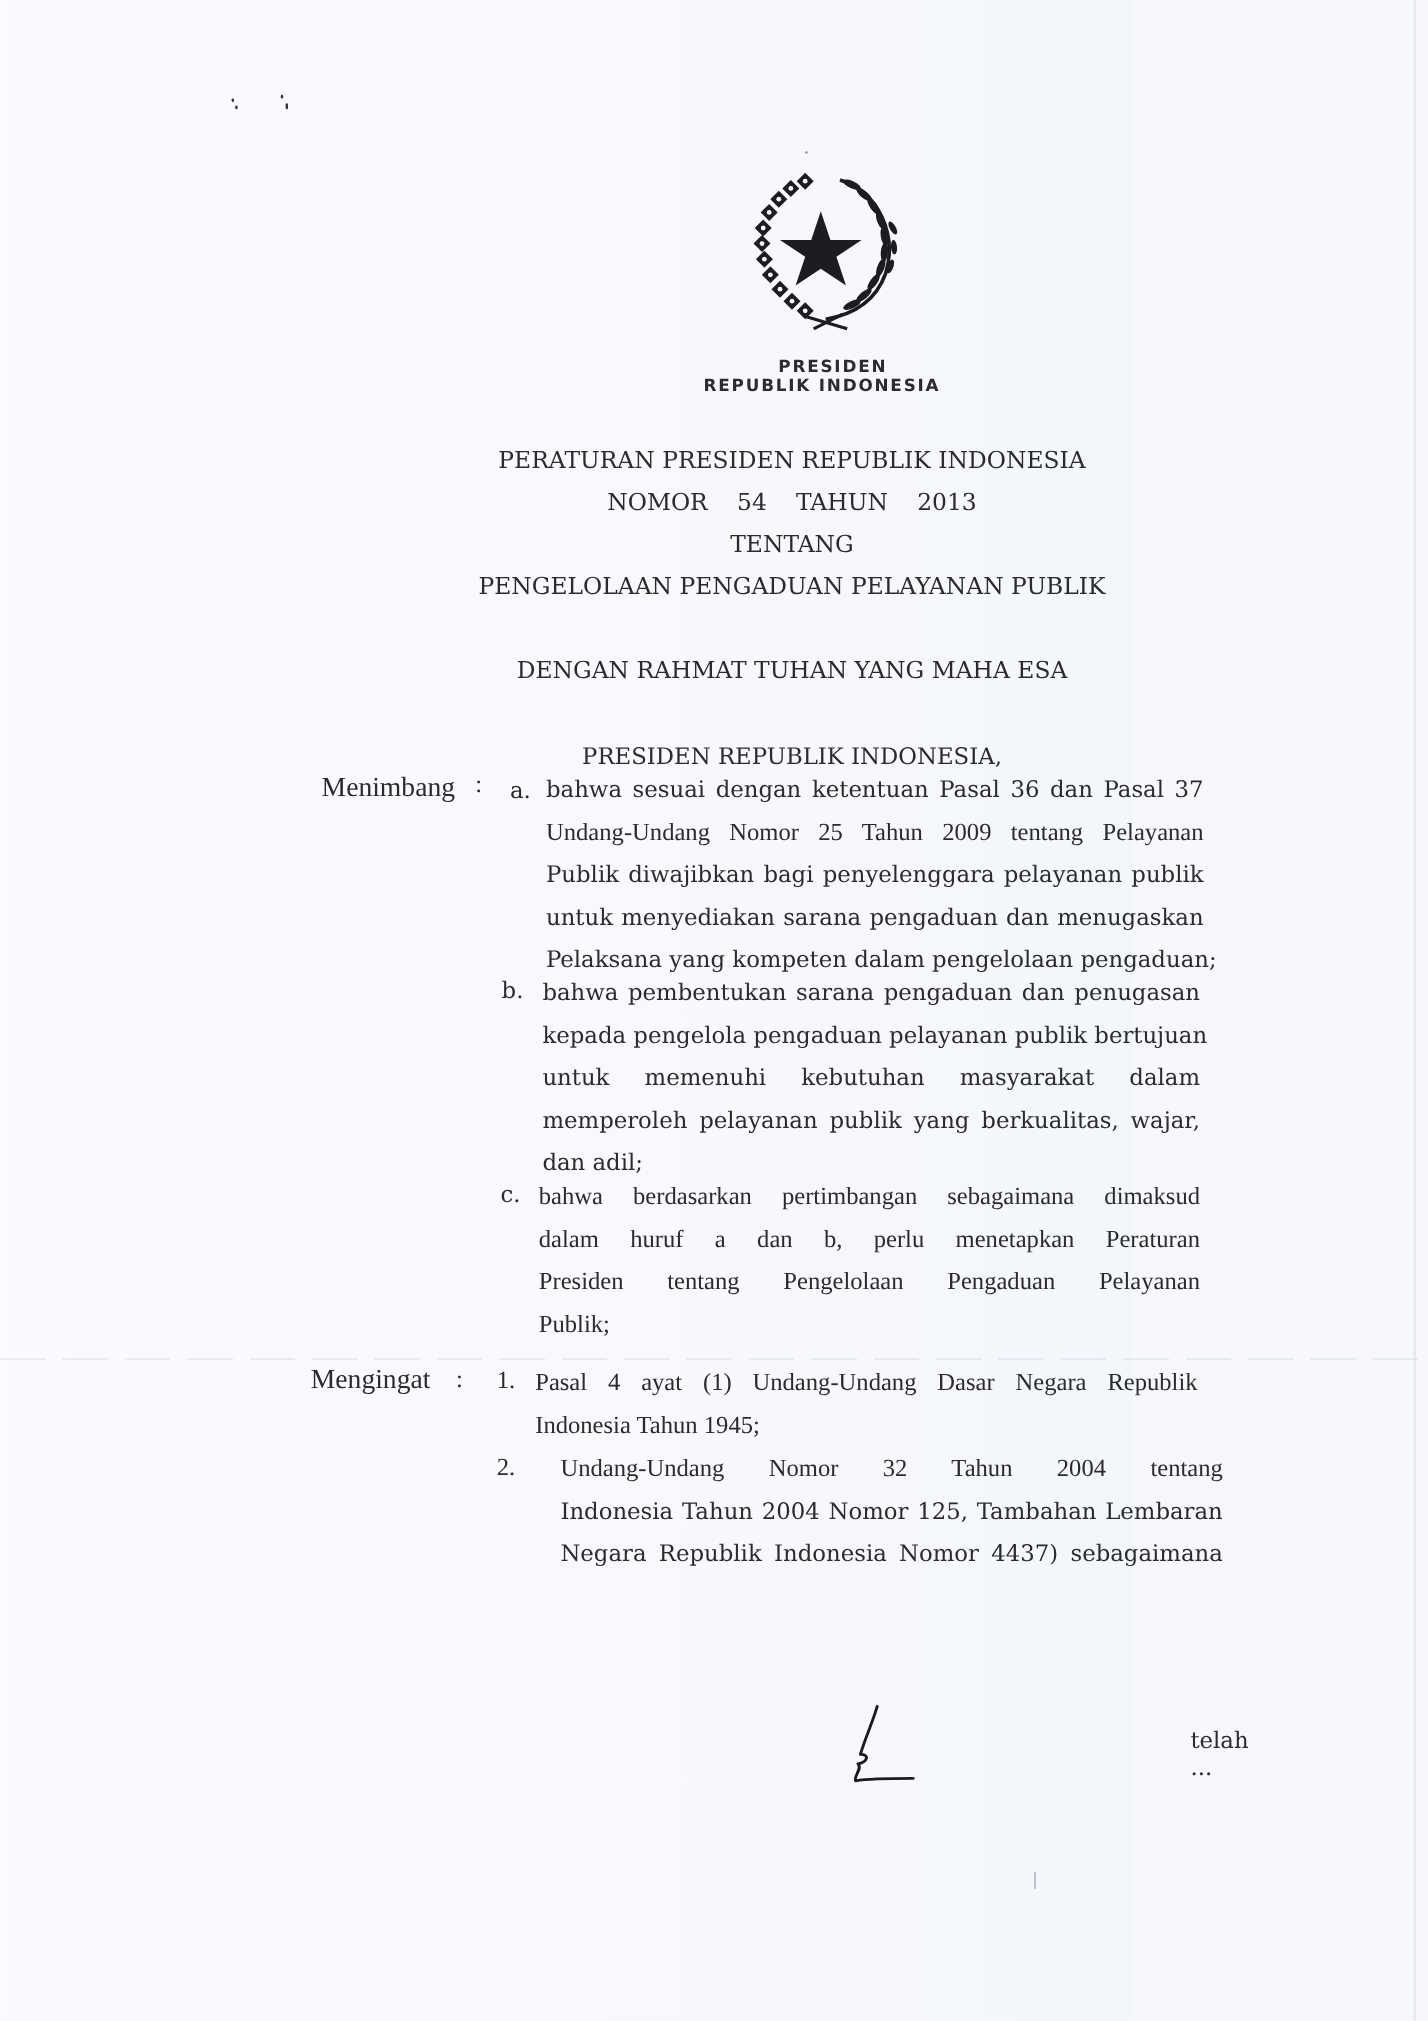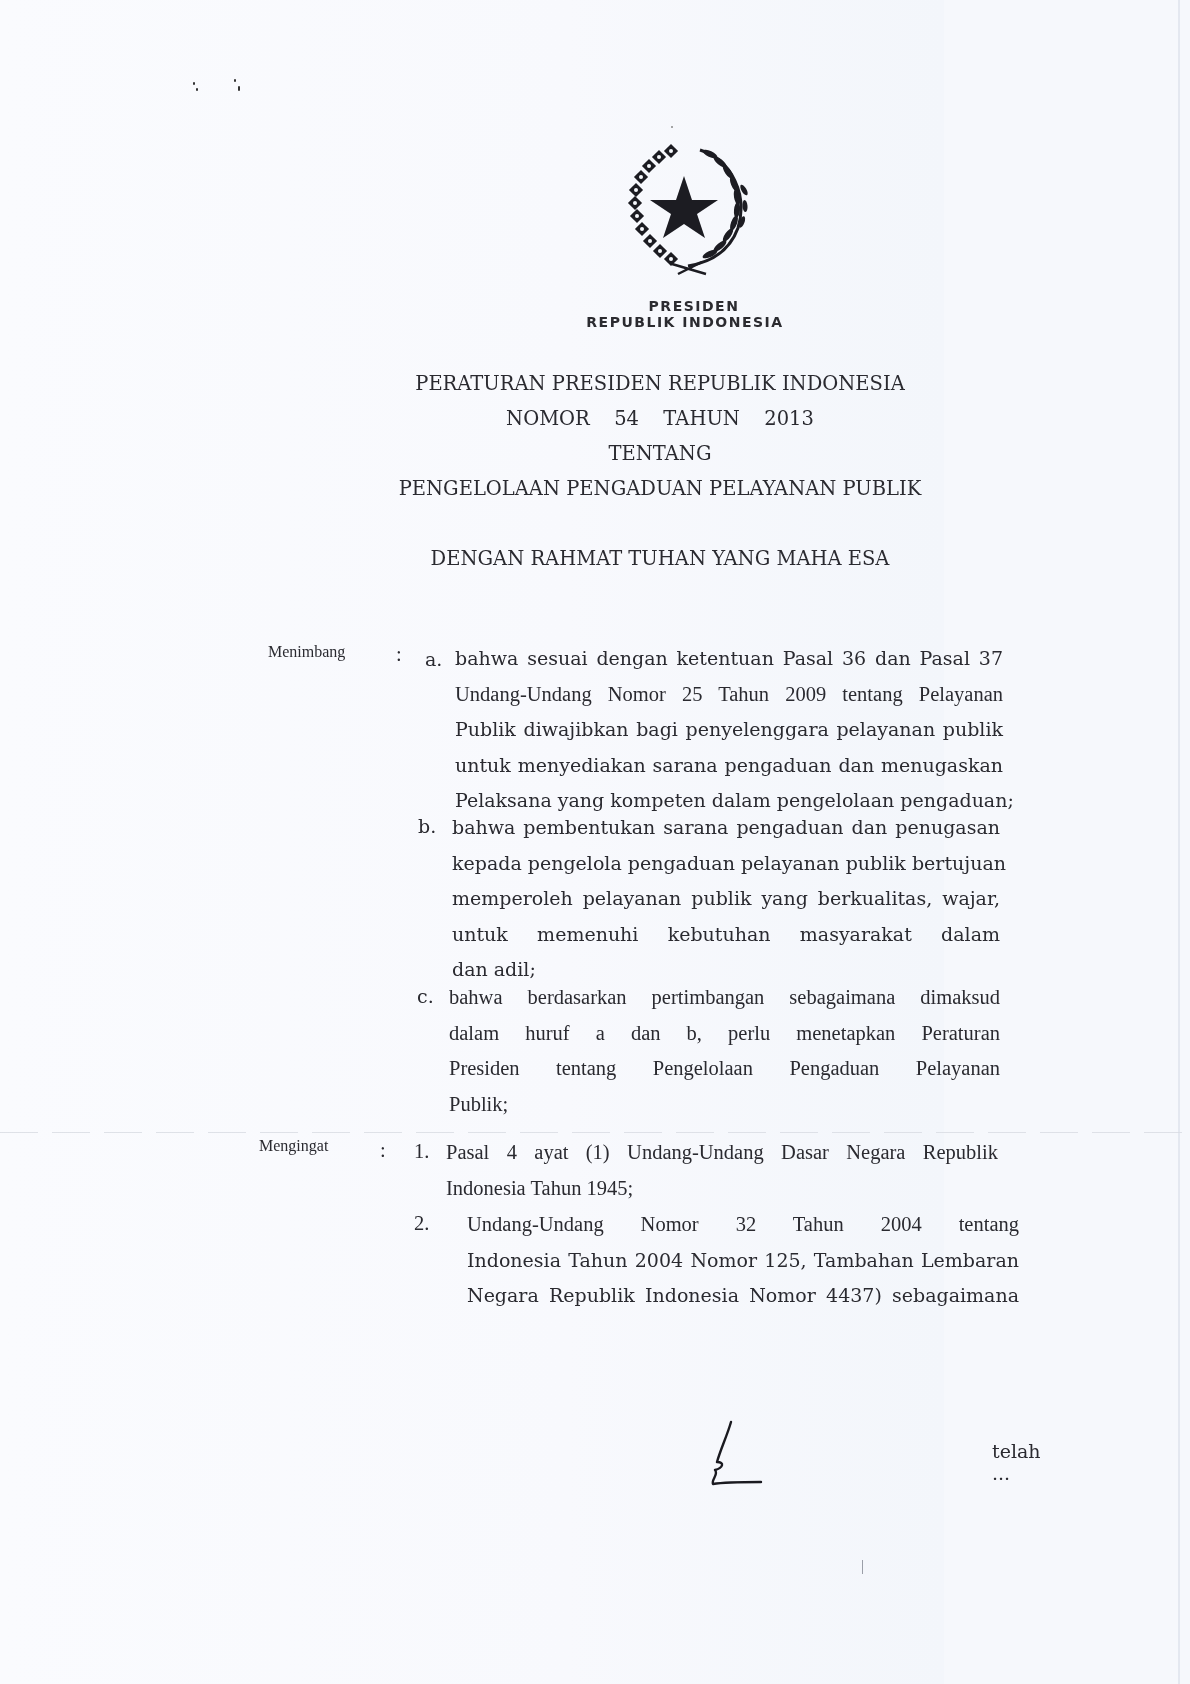--- a/index.html
+++ b/index.html
@@ -79,21 +79,21 @@
     left: 380px; top: 620px;
     width: 560px;
     text-align: center;
     font-size: 19px;
     color: #2a2a30;
   }
 
   .section-label {
     position: absolute;
     font-family: "Liberation Serif", "DejaVu Serif", serif;
-    font-size: 16px;
+    font-size: 23px;
     color: #2a2a30;
   }
   .colon {
     position: absolute;
     font-family: "Liberation Serif", serif;
     font-size: 20.5px;
     color: #2a2a30;
   }
   .item-marker {
     position: absolute;
@@ -211,39 +211,40 @@
   </div>
 
   <div class="title-block">
     <div>PERATURAN PRESIDEN REPUBLIK INDONESIA</div>
     <div class="t-nomor" style="white-space:pre;">NOMOR  54  TAHUN  2013</div>
     <div>TENTANG</div>
     <div>PENGELOLAAN PENGADUAN PELAYANAN PUBLIK</div>
   </div>
 
   <div class="rahmat">DENGAN RAHMAT TUHAN YANG MAHA ESA</div>
+  <div class="presiden-line">PRESIDEN REPUBLIK INDONESIA,</div>
 
   <div class="section-label" style="left:268px;top:643px;">Menimbang</div>
   <div class="colon" style="left:396px;top:643px;">:</div>
 
   <div class="item-marker" style="left:425px;top:648px;">a.</div>
   <div class="item-lines" style="left:455px;top:641px;width:548px;">
     <span class="ln just">bahwa sesuai dengan ketentuan Pasal 36 dan Pasal 37</span>
     <span class="ln just condensed">Undang-Undang Nomor 25 Tahun 2009 tentang Pelayanan</span>
     <span class="ln just">Publik diwajibkan bagi penyelenggara pelayanan publik</span>
     <span class="ln just">untuk menyediakan sarana pengaduan dan menugaskan</span>
     <span class="ln">Pelaksana yang kompeten dalam pengelolaan pengaduan;</span>
   </div>
 
   <div class="item-marker" style="left:418px;top:815px;">b.</div>
   <div class="item-lines" style="left:452px;top:810px;width:548px;">
     <span class="ln just">bahwa pembentukan sarana pengaduan dan penugasan</span>
     <span class="ln just">kepada pengelola pengaduan pelayanan publik bertujuan</span>
+    <span class="ln just">untuk memenuhi kebutuhan masyarakat dalam</span>
     <span class="ln just">memperoleh pelayanan publik yang berkualitas, wajar,</span>
-    <span class="ln just">untuk memenuhi kebutuhan masyarakat dalam</span>
     <span class="ln">dan adil;</span>
   </div>
 
   <div class="item-marker" style="left:417px;top:985px;">c.</div>
   <div class="item-lines condensed" style="left:449px;top:980px;width:551px;">
     <span class="ln just">bahwa berdasarkan pertimbangan sebagaimana dimaksud</span>
     <span class="ln just">dalam huruf a dan b, perlu menetapkan Peraturan</span>
     <span class="ln just">Presiden tentang Pengelolaan Pengaduan Pelayanan</span>
     <span class="ln">Publik;</span>
   </div>

